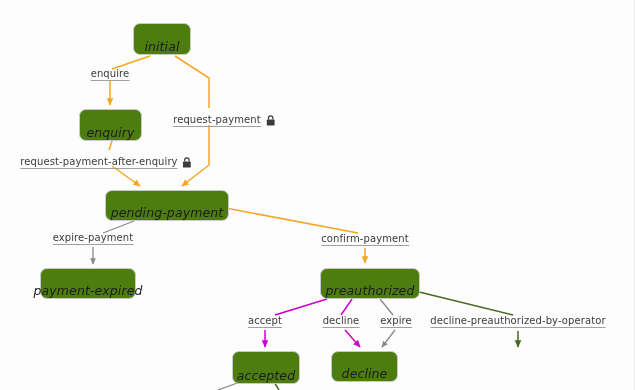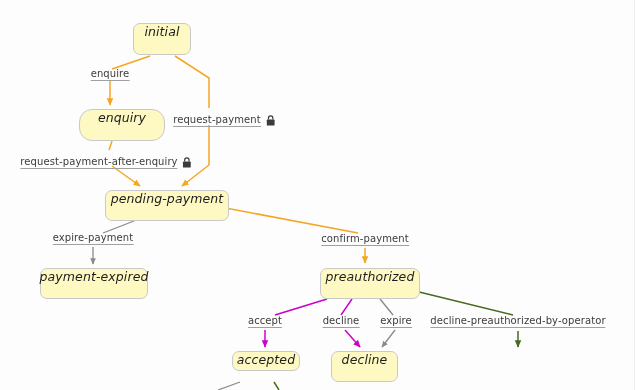--- a/index.html
+++ b/index.html
@@ -29,25 +29,25 @@
     top: 0;
     width: 635px;
     height: 390px;
     pointer-events: none;
   }
 
   
   .node {
     position: absolute;
     box-sizing: border-box;
-    background: #fef9c3;
+    background: #4d7c0f;
     border: 1px solid #c9c9c9;
     border-radius: 7px;
     display: flex;
-    align-items: flex-start;
+    align-items: flex-end;
     justify-content: center;
     color: #1d1d1d;
     font-style: italic;
     font-size: 12.5px;
     letter-spacing: 0.1px;
     white-space: nowrap;
     box-shadow: 0 0 0 0 rgba(0,0,0,0);
   }
   .node-label {
     font-style: italic;
@@ -149,37 +149,37 @@
     <path d="M 518 331 L 518 347" fill="none" stroke="#44691f" stroke-width="1.5" marker-end="url(#ah-green)"></path>
 
     <path d="M 240 382 L 218 390" fill="none" stroke="#8a8a8a" stroke-width="1.3"></path>
     <path d="M 274 382 L 279 390" fill="none" stroke="#44691f" stroke-width="1.5"></path>
   </svg>
 
   <div class="node" style="left:133px; top:23px; width:58px; height:32px;">
     <span class="node-label">initial</span>
   </div>
 
-  <div class="node" style="left:79px; top:109px; width:86px; height:32px;border-radius:13px;">
+  <div class="node" style="left:79px; top:109px; width:63px; height:32px;">
     <span class="node-label">enquiry</span>
   </div>
 
   <div class="node" style="left:105px; top:190px; width:124px; height:31px;">
     <span class="node-label">pending-payment</span>
   </div>
 
-  <div class="node" style="left:40px; top:268px; width:108px; height:31px;">
+  <div class="node" style="left:40px; top:268px; width:96px; height:31px;">
     <span class="node-label">payment-expired</span>
   </div>
 
   <div class="node" style="left:320px; top:268px; width:100px; height:31px;">
     <span class="node-label">preauthorized</span>
   </div>
 
-  <div class="node" style="left:232px; top:351px; width:68px; height:20px;">
+  <div class="node" style="left:232px; top:351px; width:68px; height:33px;">
     <span class="node-label">accepted</span>
   </div>
 
   <div class="node" style="left:331px; top:351px; width:67px; height:31px;">
     <span class="node-label">decline</span>
   </div>
 
 
   <div class="edge-label" style="left:110px; top:68px;">
     <span class="txt">enquire</span>

